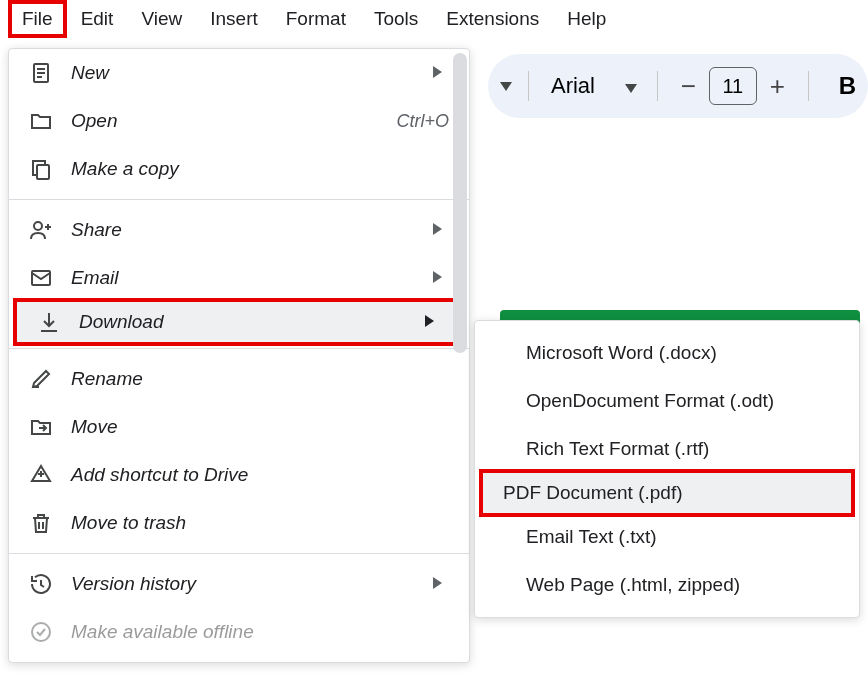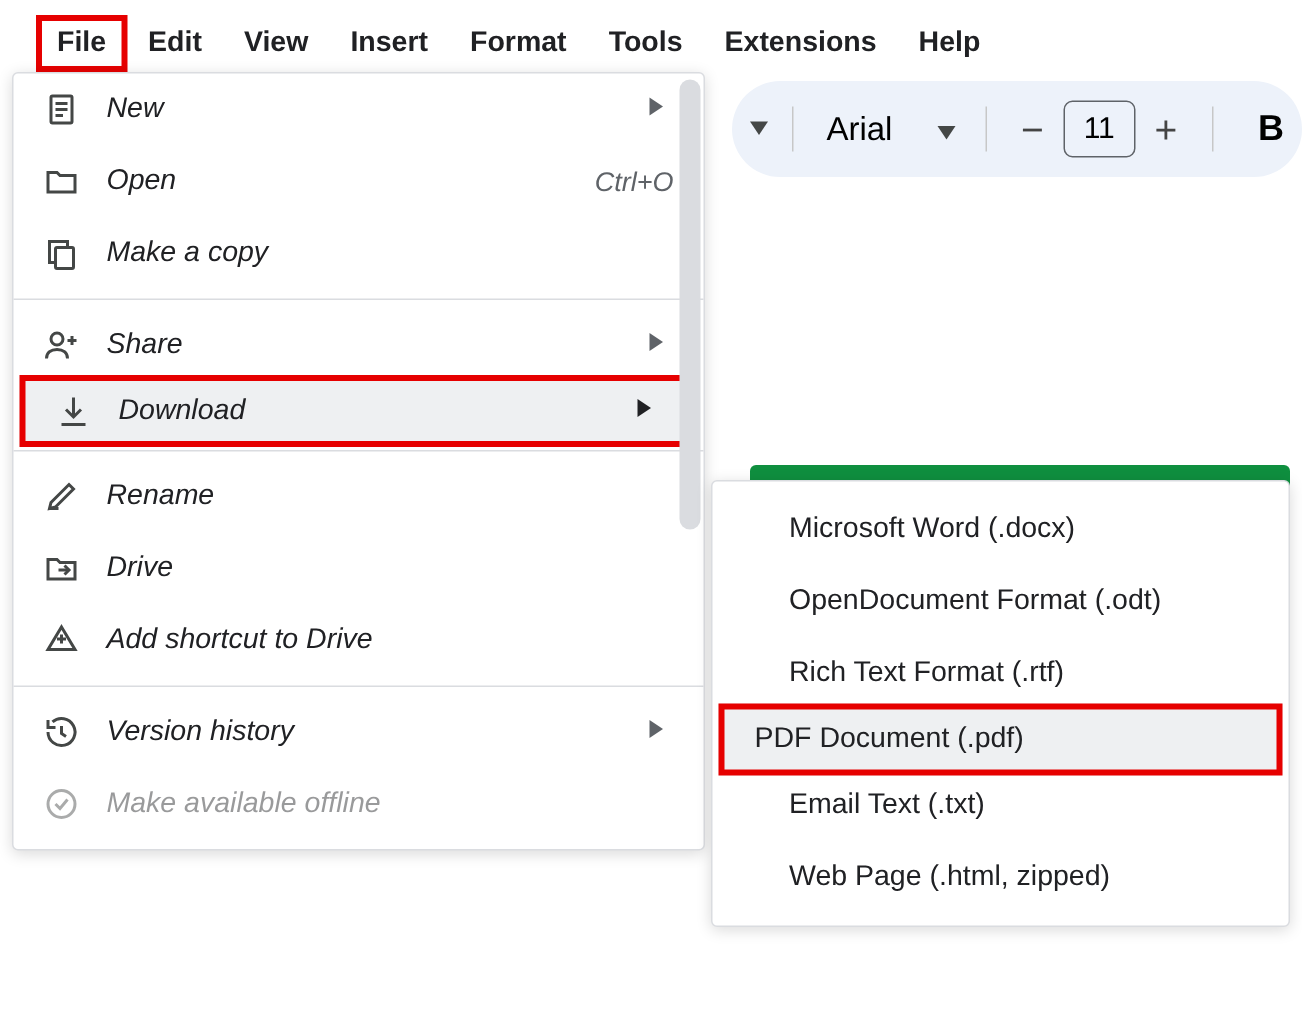--- a/index.html
+++ b/index.html
@@ -1,19 +1,19 @@
 <!DOCTYPE html>
 <html><head>
   <meta charset="utf-8">
   <style>
     * { margin: 0; padding: 0; box-sizing: border-box; font-family: Arial, sans-serif; }
     body { width: 868px; height: 681px; background: #fff; overflow: hidden; position: relative; }
     
     
-    .menubar { display: flex; align-items: flex-end; height: 48px; padding: 0 24px; font-weight: bold; }
+    .menubar { display: flex; align-items: flex-start; height: 48px; padding: 0 8px; }
     .menu-item { padding: 8px 14px; font-size: 19px; color: #202124; cursor: pointer; }
     .menu-file-highlight { border: 4px solid #e60000; padding: 4px 10px; }
     
     
     .toolbar { height: 64px; display: flex; align-items: center; padding: 0 12px; border-radius: 40px; background: #edf2fa; position: absolute; top: 54px; right: 0; width: 380px; gap: 6px; }
     .font-select { display: flex; align-items: center; gap: 30px; font-size: 22px; padding: 4px 4px 4px 6px; }
     .size-box { border: 1.5px solid #5f6368; border-radius: 6px; width: 50px; height: 38px; display: flex; align-items: center; justify-content: center; font-size: 20px; }
     .plusminus { font-size: 26px; color: #444; width: 30px; text-align: center; }
     .bold-b { font-weight: bold; font-size: 24px; margin-left: 14px; }
     
@@ -122,20 +122,30 @@
         <svg viewBox="0 0 24 24" fill="none" stroke="currentColor" stroke-width="2">
           <circle cx="9" cy="8" r="4"></circle>
           <path d="M2 21c0-4 3-6 7-6s7 2 7 6"></path>
           <line x1="19" y1="6" x2="19" y2="12"></line>
           <line x1="16" y1="9" x2="22" y2="9"></line>
         </svg>
       </span>
     <span class="file-label">Share</span>
     <span class="submenu-arrow"><span class="tri-right"></span></span>
   </div>
+  <div class="file-item">
+    <span class="file-icon">
+        <svg viewBox="0 0 24 24" fill="none" stroke="currentColor" stroke-width="2">
+          <rect x="3" y="5" width="18" height="14" rx="1"></rect>
+          <path d="M3 7l9 6 9-6"></path>
+        </svg>
+      </span>
+    <span class="file-label">Email</span>
+    <span class="submenu-arrow"><span class="tri-right"></span></span>
+  </div>
   <div class="file-item hover file-download-highlight">
     <span class="file-icon">
         <svg viewBox="0 0 24 24" fill="none" stroke="currentColor" stroke-width="2">
           <path d="M12 3v12"></path>
           <path d="M7 11l5 5 5-5"></path>
           <path d="M4 21h16"></path>
         </svg>
       </span>
     <span class="file-label">Download</span>
     <span class="submenu-arrow"><span class="tri-right solid"></span></span>
@@ -153,31 +163,43 @@
     <span class="file-label">Rename</span>
   </div>
   <div class="file-item">
     <span class="file-icon">
         <svg viewBox="0 0 24 24" fill="none" stroke="currentColor" stroke-width="2">
           <path d="M3 6h6l2 2h10v11H3z"></path>
           <path d="M10 13h6"></path>
           <path d="M14 10l3 3-3 3"></path>
         </svg>
       </span>
-    <span class="file-label">Drive</span>
+    <span class="file-label">Move</span>
   </div>
   <div class="file-item">
     <span class="file-icon">
         <svg viewBox="0 0 24 24" fill="none" stroke="currentColor" stroke-width="2">
           <path d="M12 3l9 15H3z"></path>
           <line x1="12" y1="14" x2="12" y2="8"></line>
           <line x1="9" y1="11" x2="15" y2="11"></line>
         </svg>
       </span>
     <span class="file-label">Add shortcut to Drive</span>
+  </div>
+  <div class="file-item">
+    <span class="file-icon">
+        <svg viewBox="0 0 24 24" fill="none" stroke="currentColor" stroke-width="2">
+          <path d="M4 7h16"></path>
+          <path d="M9 7V4h6v3"></path>
+          <path d="M6 7l1 14h10l1-14"></path>
+          <line x1="10" y1="11" x2="10" y2="18"></line>
+          <line x1="14" y1="11" x2="14" y2="18"></line>
+        </svg>
+      </span>
+    <span class="file-label">Move to trash</span>
   </div>
 
   <div class="separator"></div>
 
   <div class="file-item">
     <span class="file-icon">
         <svg viewBox="0 0 24 24" fill="none" stroke="currentColor" stroke-width="2">
           <path d="M3 12a9 9 0 1 0 3-6.7"></path>
           <path d="M3 4v5h5"></path>
           <path d="M12 8v5l3 2"></path>

